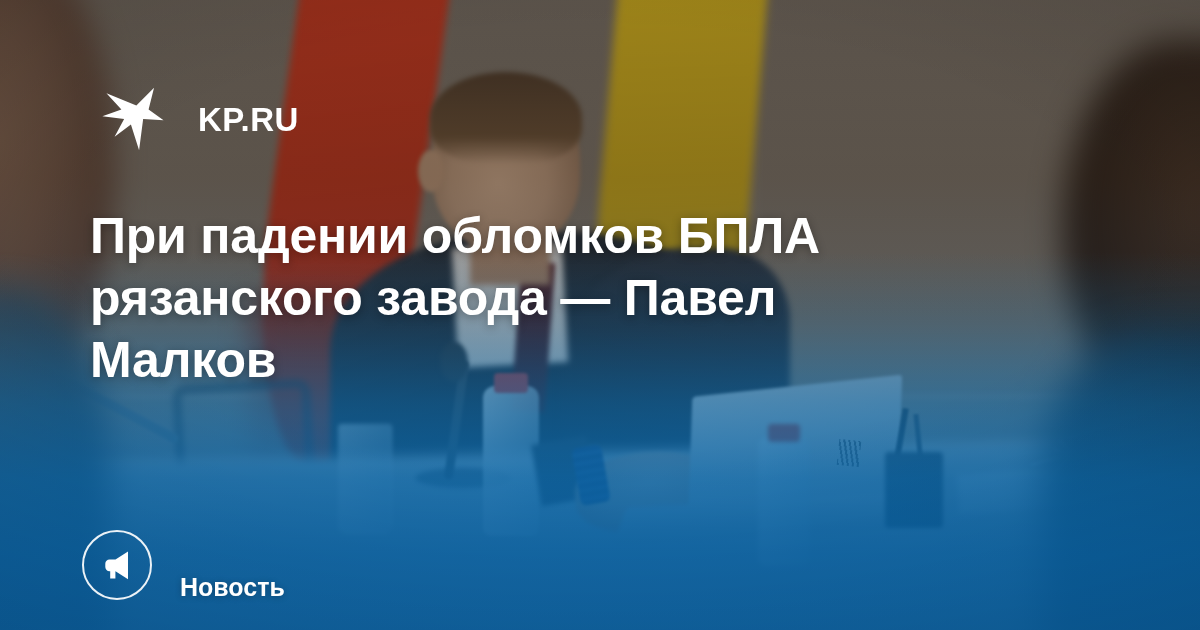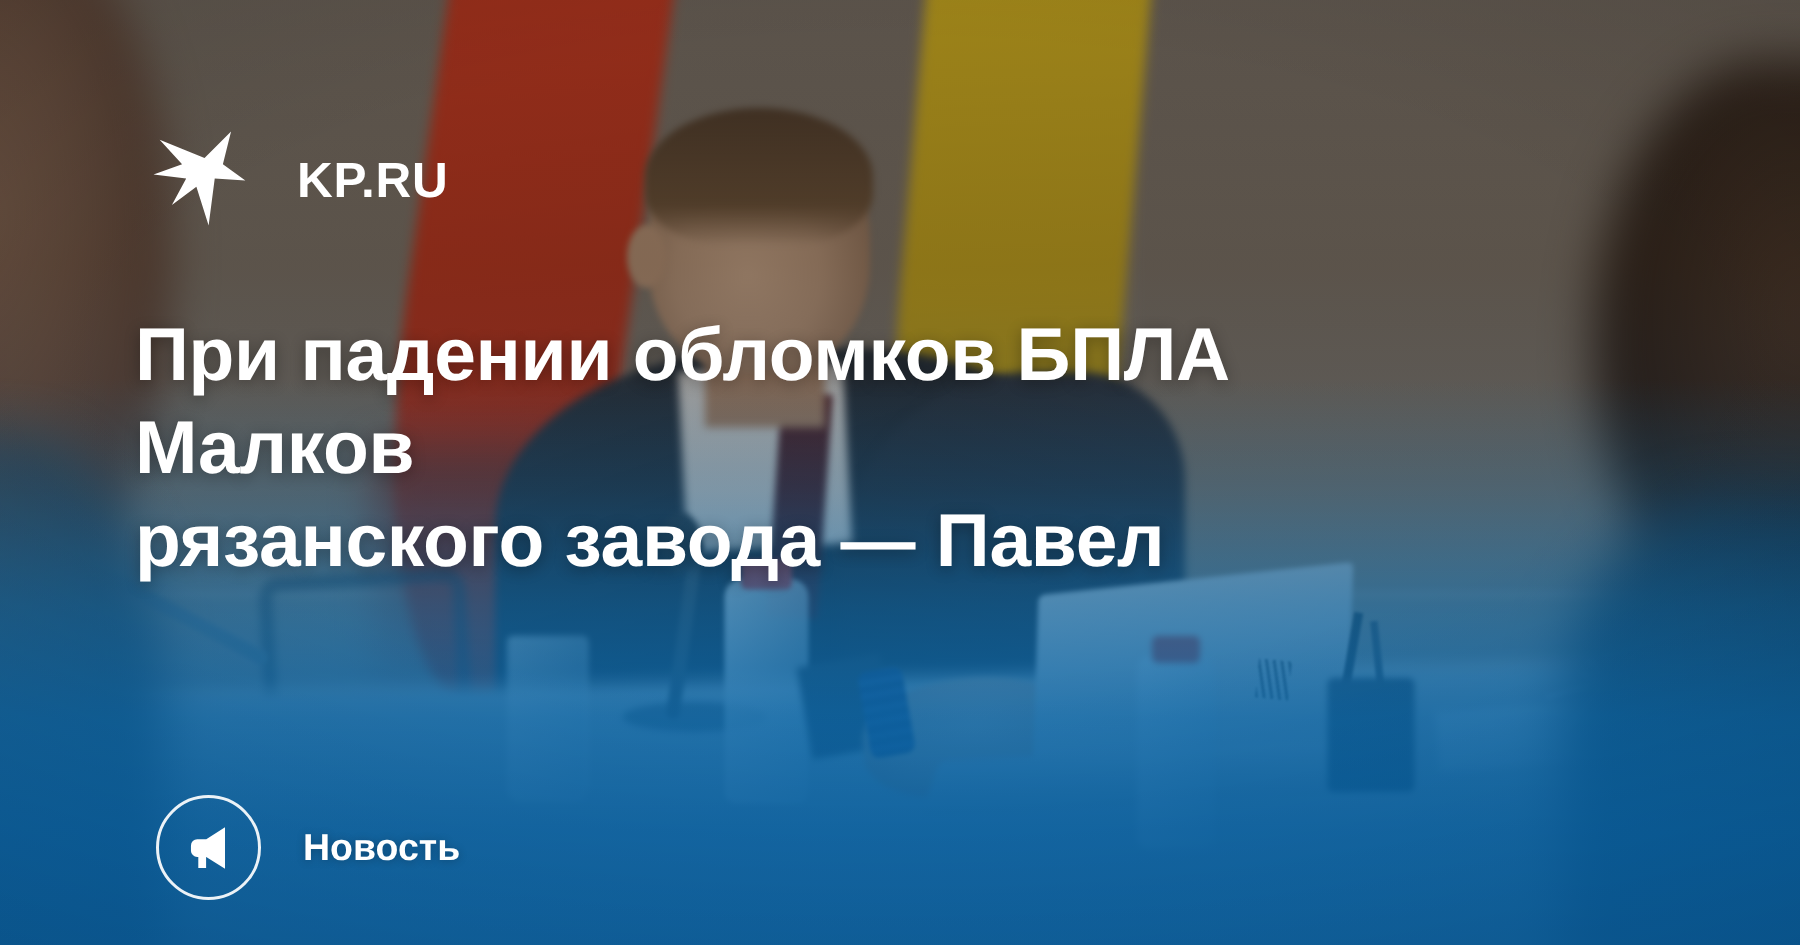--- a/index.html
+++ b/index.html
@@ -555,24 +555,24 @@
     font-size: 50px;
     font-weight: 700;
     line-height: 62px;
     letter-spacing: -0.2px;
     text-shadow: 0 2px 10px rgba(0,0,0,0.32);
   }
   .headline .ln { display: block; white-space: nowrap; }
 
   .badge {
     position: absolute;
-    left: 104px;
+    left: 82px;
     top: 483px;
     display: flex;
-    align-items: center;
+    align-items: flex-end;
     gap: 28px;
   }
   .badge-circle {
     width: 70px;
     height: 70px;
     border-radius: 50%;
     border: 2px solid rgba(255,255,255,0.92);
     display: flex;
     align-items: center;
     justify-content: center;
@@ -663,22 +663,22 @@
 
     <div class="brand">
       <svg class="brand-logo" viewBox="0 0 100 100" aria-hidden="true">
         <path fill="#ffffff" d="M8 12 L52 30 L78 4 L70 36 L92 52 L62 50 L56 96 L44 58 L20 76 L34 50 L2 46 L30 36 Z"></path>
       </svg>
       <span class="brand-name">KP.RU</span>
     </div>
 
     <h1 class="headline">
       <span class="ln">При падении обломков БПЛА</span>
+      <span class="ln">рязанского завода — Павел</span>
       <span class="ln">Малков</span>
-      <span class="ln">рязанского завода — Павел</span>
     </h1>
 
     <div class="badge">
       <span class="badge-circle">
         <svg width="34" height="34" viewBox="0 0 34 34" aria-hidden="true">
           <path fill="#ffffff" d="M28 3.5 L15.5 11.5 L9.5 11.5 A4.2 4.2 0 0 0 5.3 15.7 L5.3 19.1 A4.2 4.2 0 0 0 9.5 23.3 L10.2 23.3 L10.2 30.6 L15.4 30.6 L15.4 23.3 L15.5 23.3 L28 31.2 Z"></path>
         </svg>
       </span>
       <span class="badge-label">Новость</span>
     </div>

